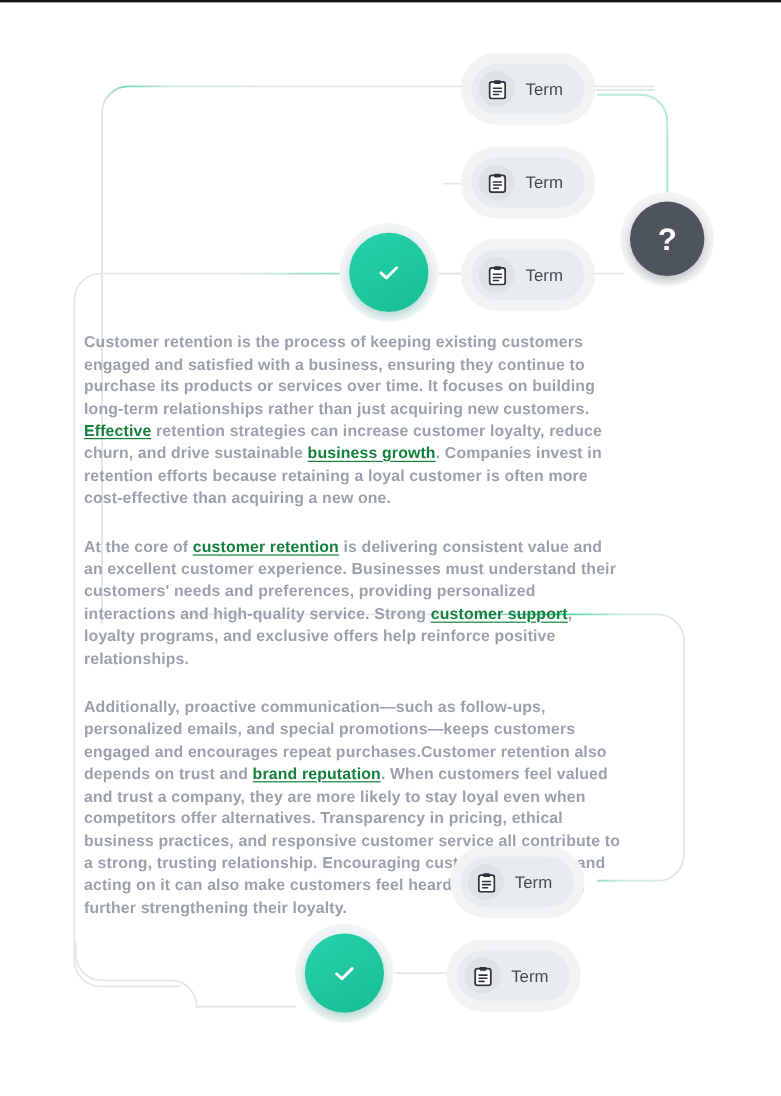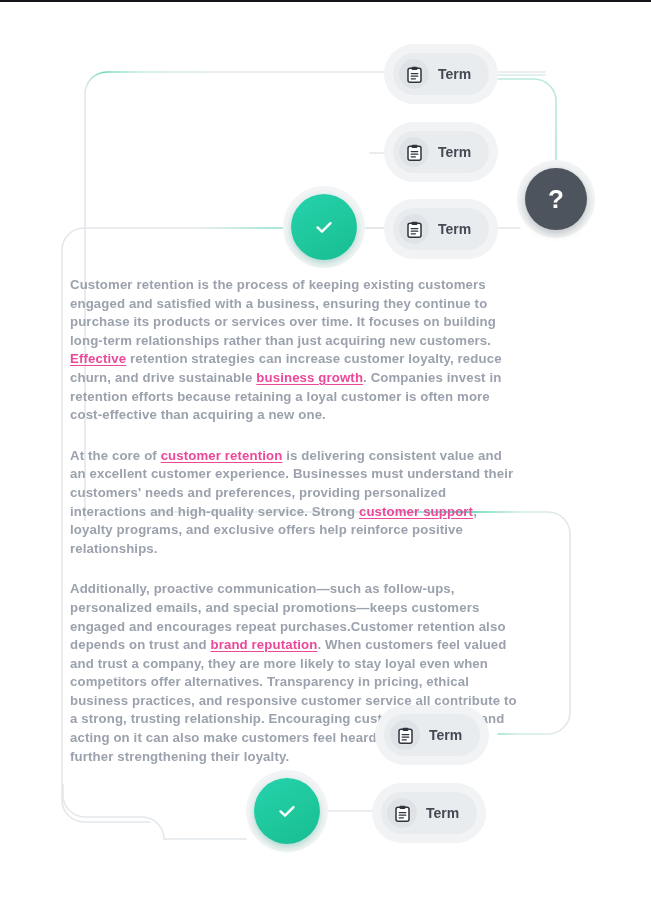--- a/index.html
+++ b/index.html
@@ -52,21 +52,21 @@
   .article p {
     margin: 0 0 22px 0;
     font-size: 13.2px;
     line-height: 18.6px;
     font-weight: 600;
     color: #9ba2ad;
     letter-spacing: 0.01em;
   }
   .article p:last-child { margin-bottom: 0; }
   .term-link {
-    color: #ec4899;
+    color: #15803d;
     font-weight: 700;
     text-decoration: underline;
     text-underline-offset: 2px;
     text-decoration-thickness: 1.4px;
     cursor: pointer;
   }
 
   
   .term-chip {
     position: absolute;
@@ -90,21 +90,21 @@
     width: 30px; height: 30px;
     border-radius: 50%;
     background: #dfe3e8;
     display: flex;
     align-items: center;
     justify-content: center;
     flex: none;
   }
   .chip-label {
     font-size: 14px;
-    font-weight: 700;
+    font-weight: 400;
     color: #434a54;
     white-space: nowrap;
     line-height: 1;
   }
 
   
   .node {
     position: absolute;
     z-index: 35;
     border-radius: 50%;

